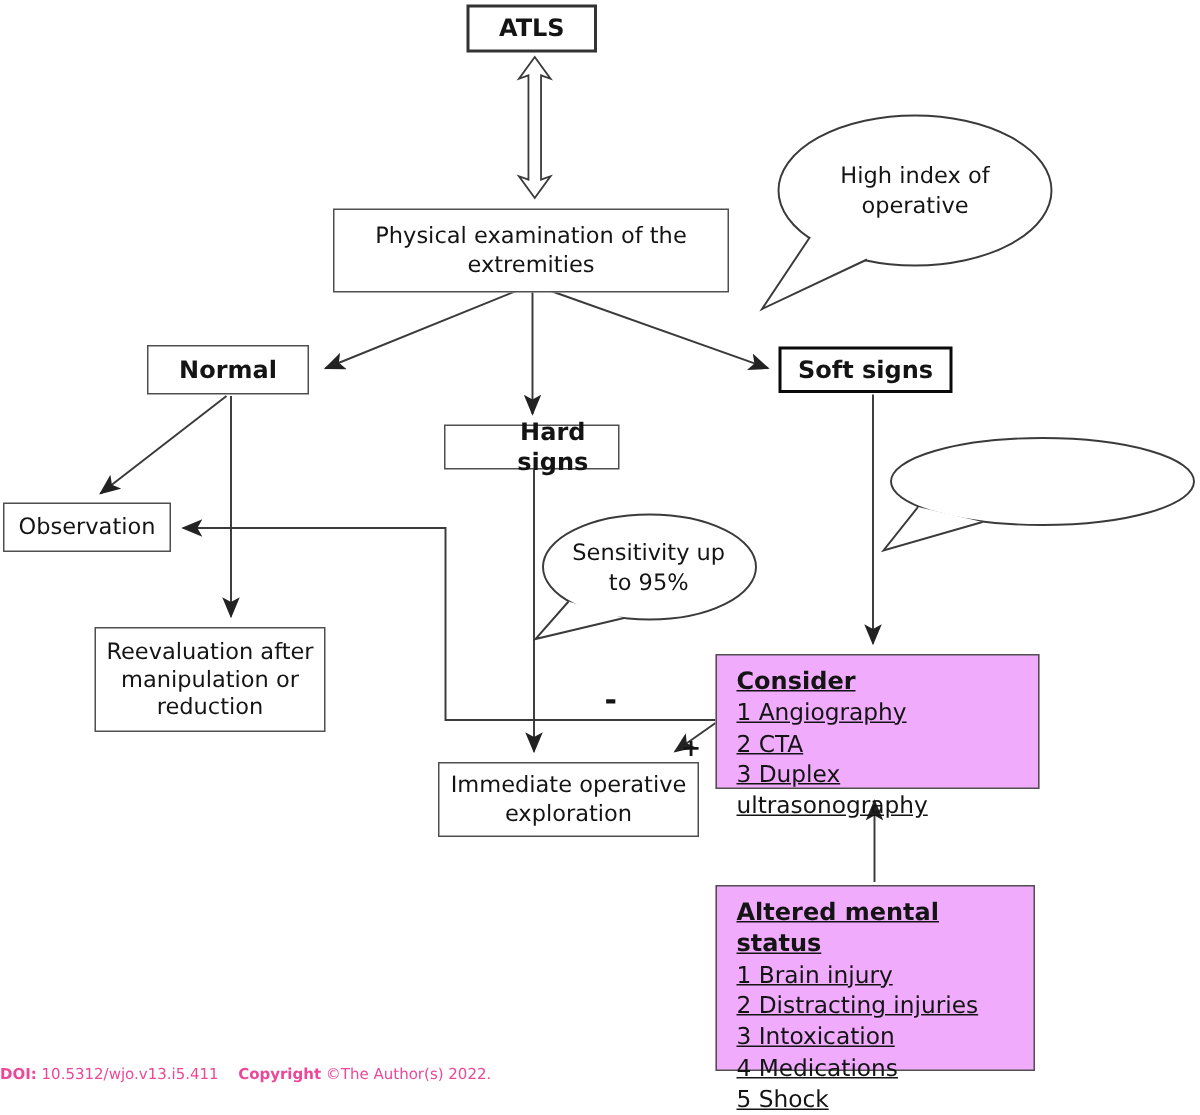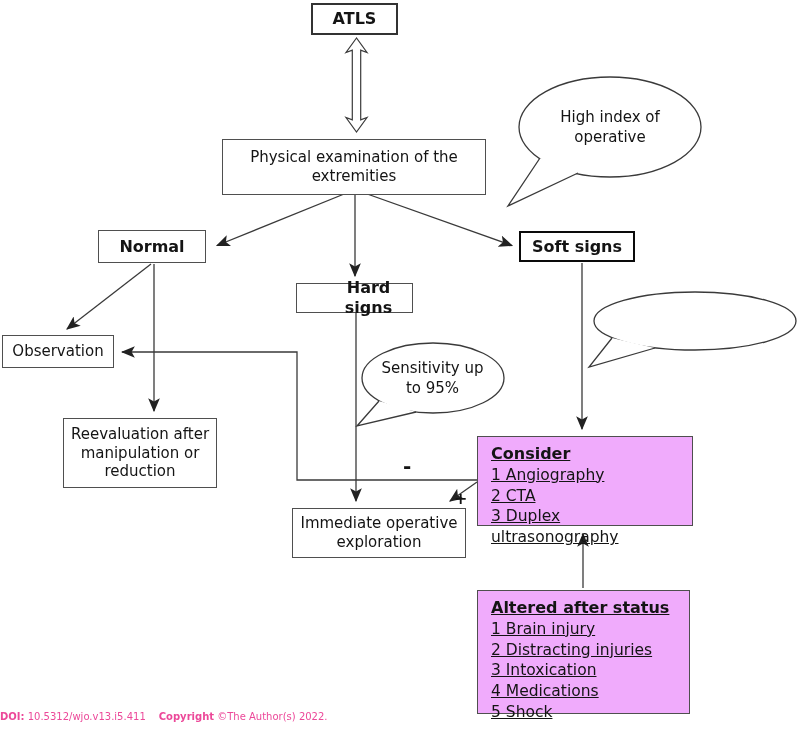--- a/index.html
+++ b/index.html
@@ -124,21 +124,21 @@
     </div>
 
   <div class="listbox" id="consider">
     <div class="ttl">Consider</div>
     <div>1 Angiography</div>
     <div>2 CTA</div>
     <div>3 Duplex ultrasonography</div>
   </div>
 
   <div class="listbox" id="altered">
-    <div class="ttl">Altered after status</div>
+    <div class="ttl">Altered mental status</div>
     <div>1 Brain injury</div>
     <div>2 Distracting injuries</div>
     <div>3 Intoxication</div>
     <div>4 Medications</div>
     <div>5 Shock</div>
   </div>
 
   <div class="bubble-text" id="t-high">High index of operative</div>
   <div class="bubble-text" id="t-sens">Sensitivity up to 95%</div>
 

